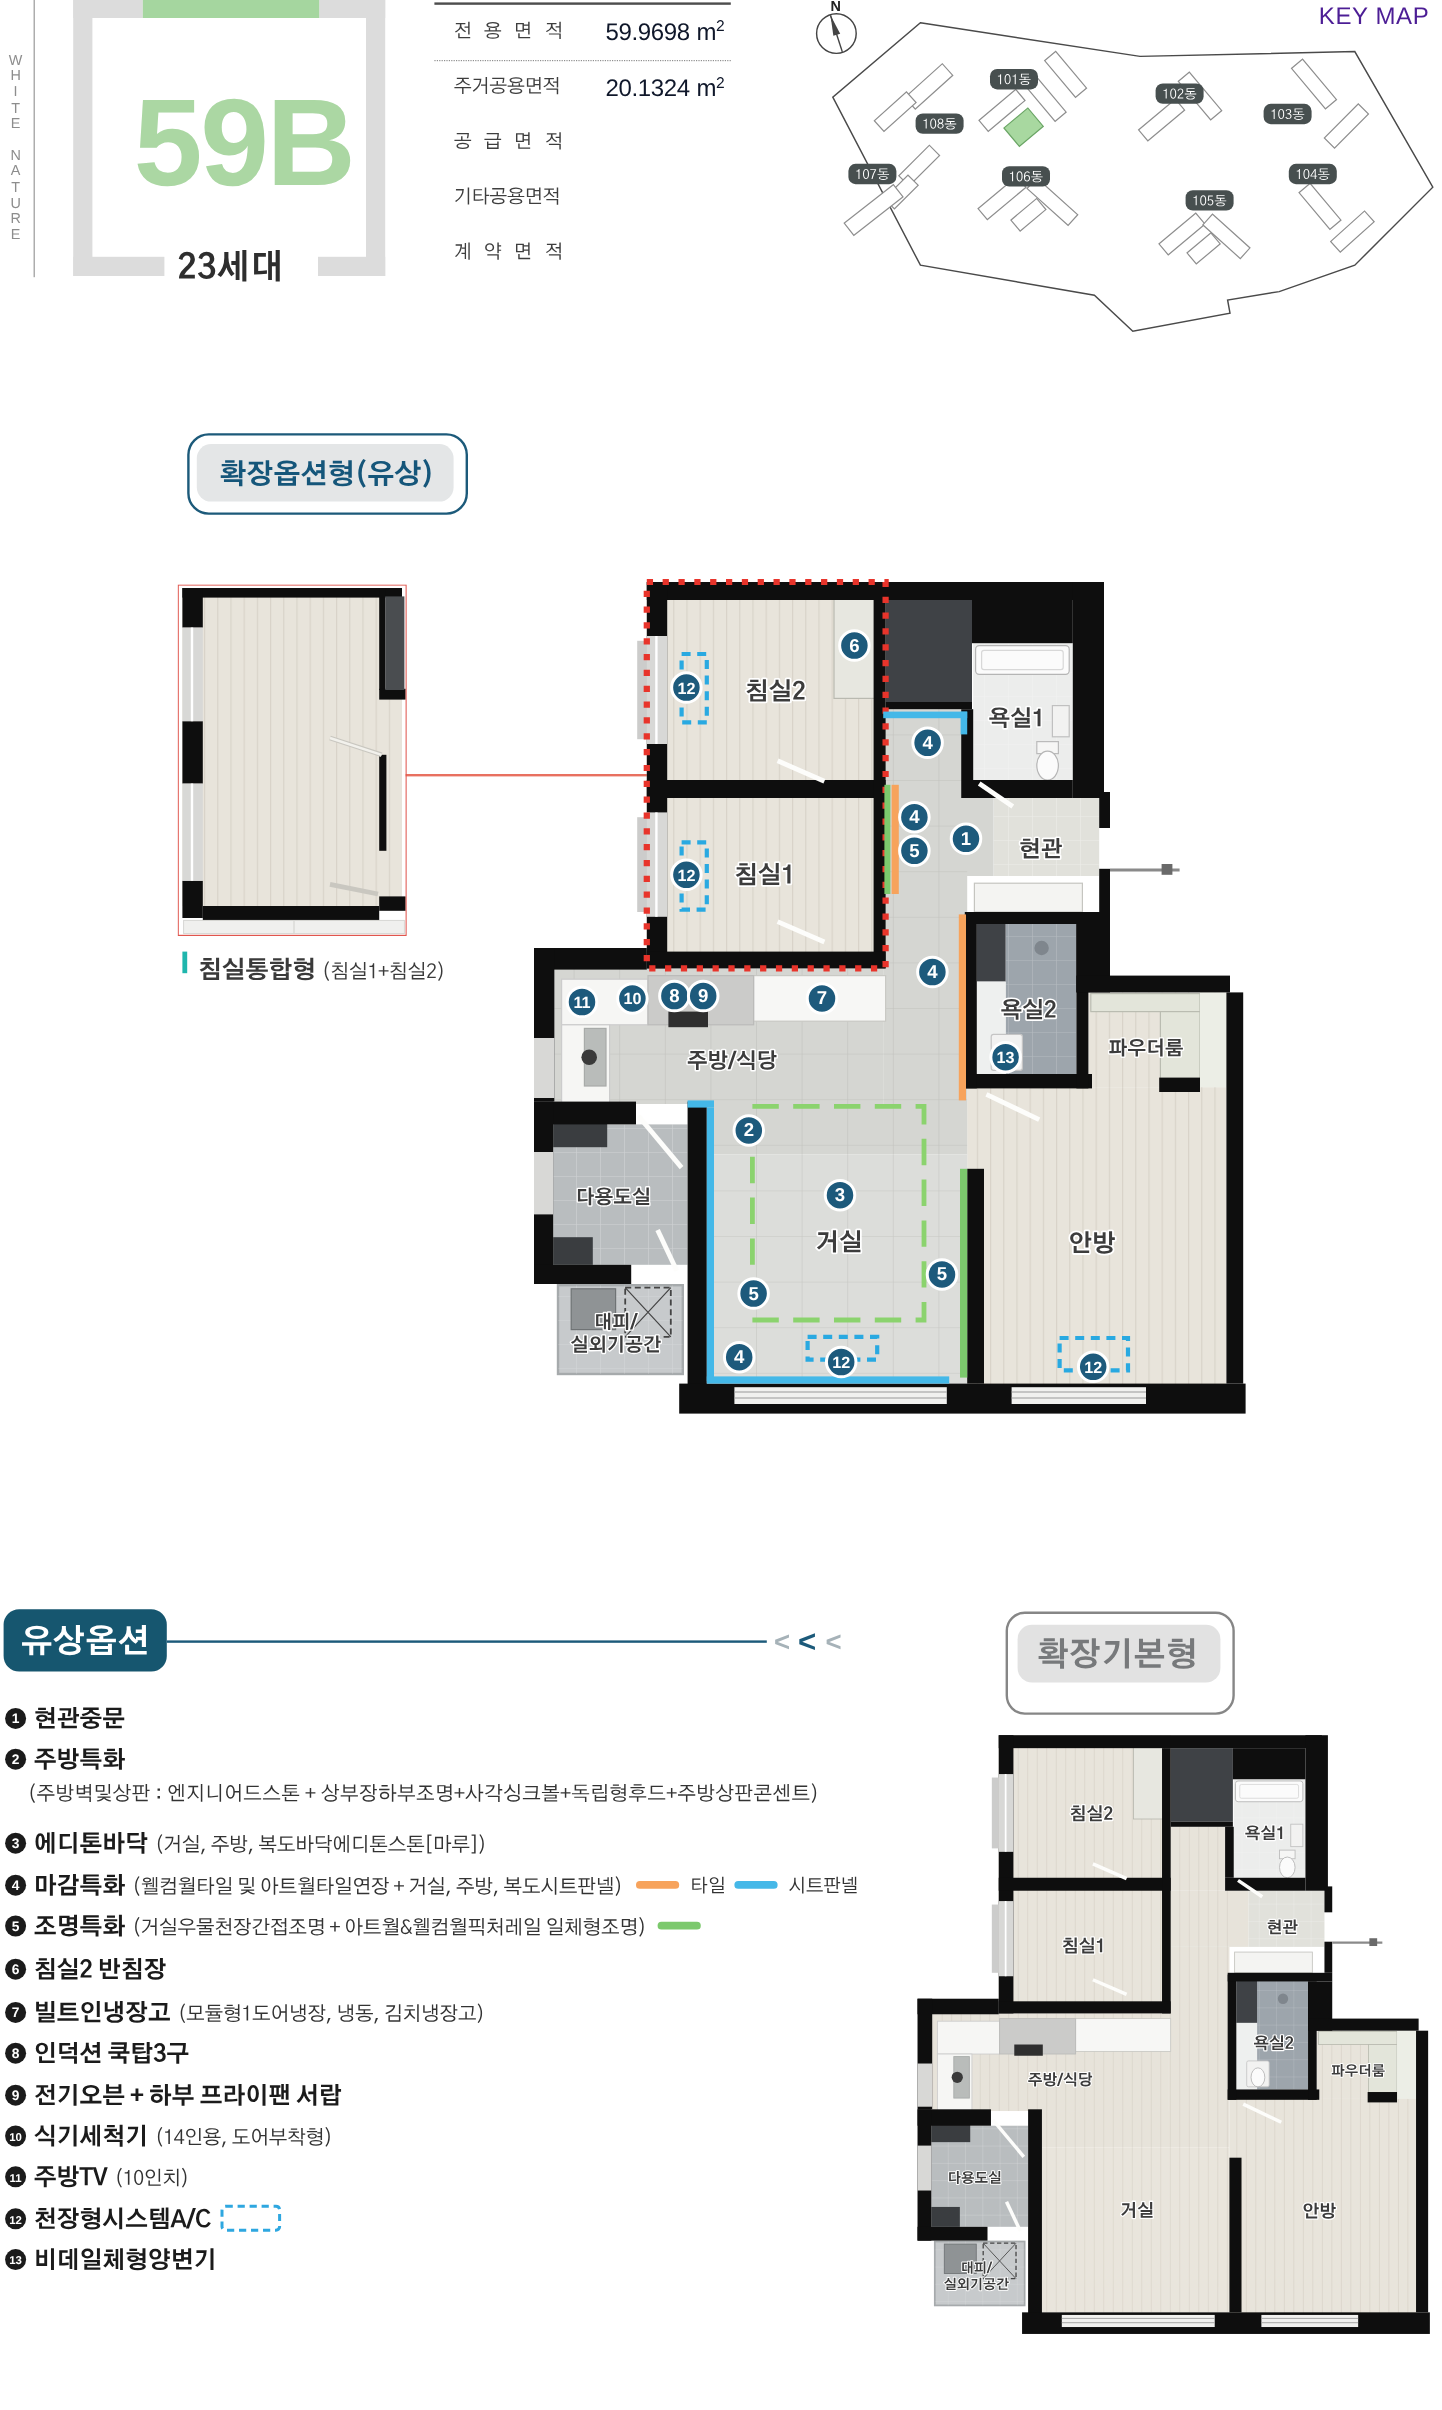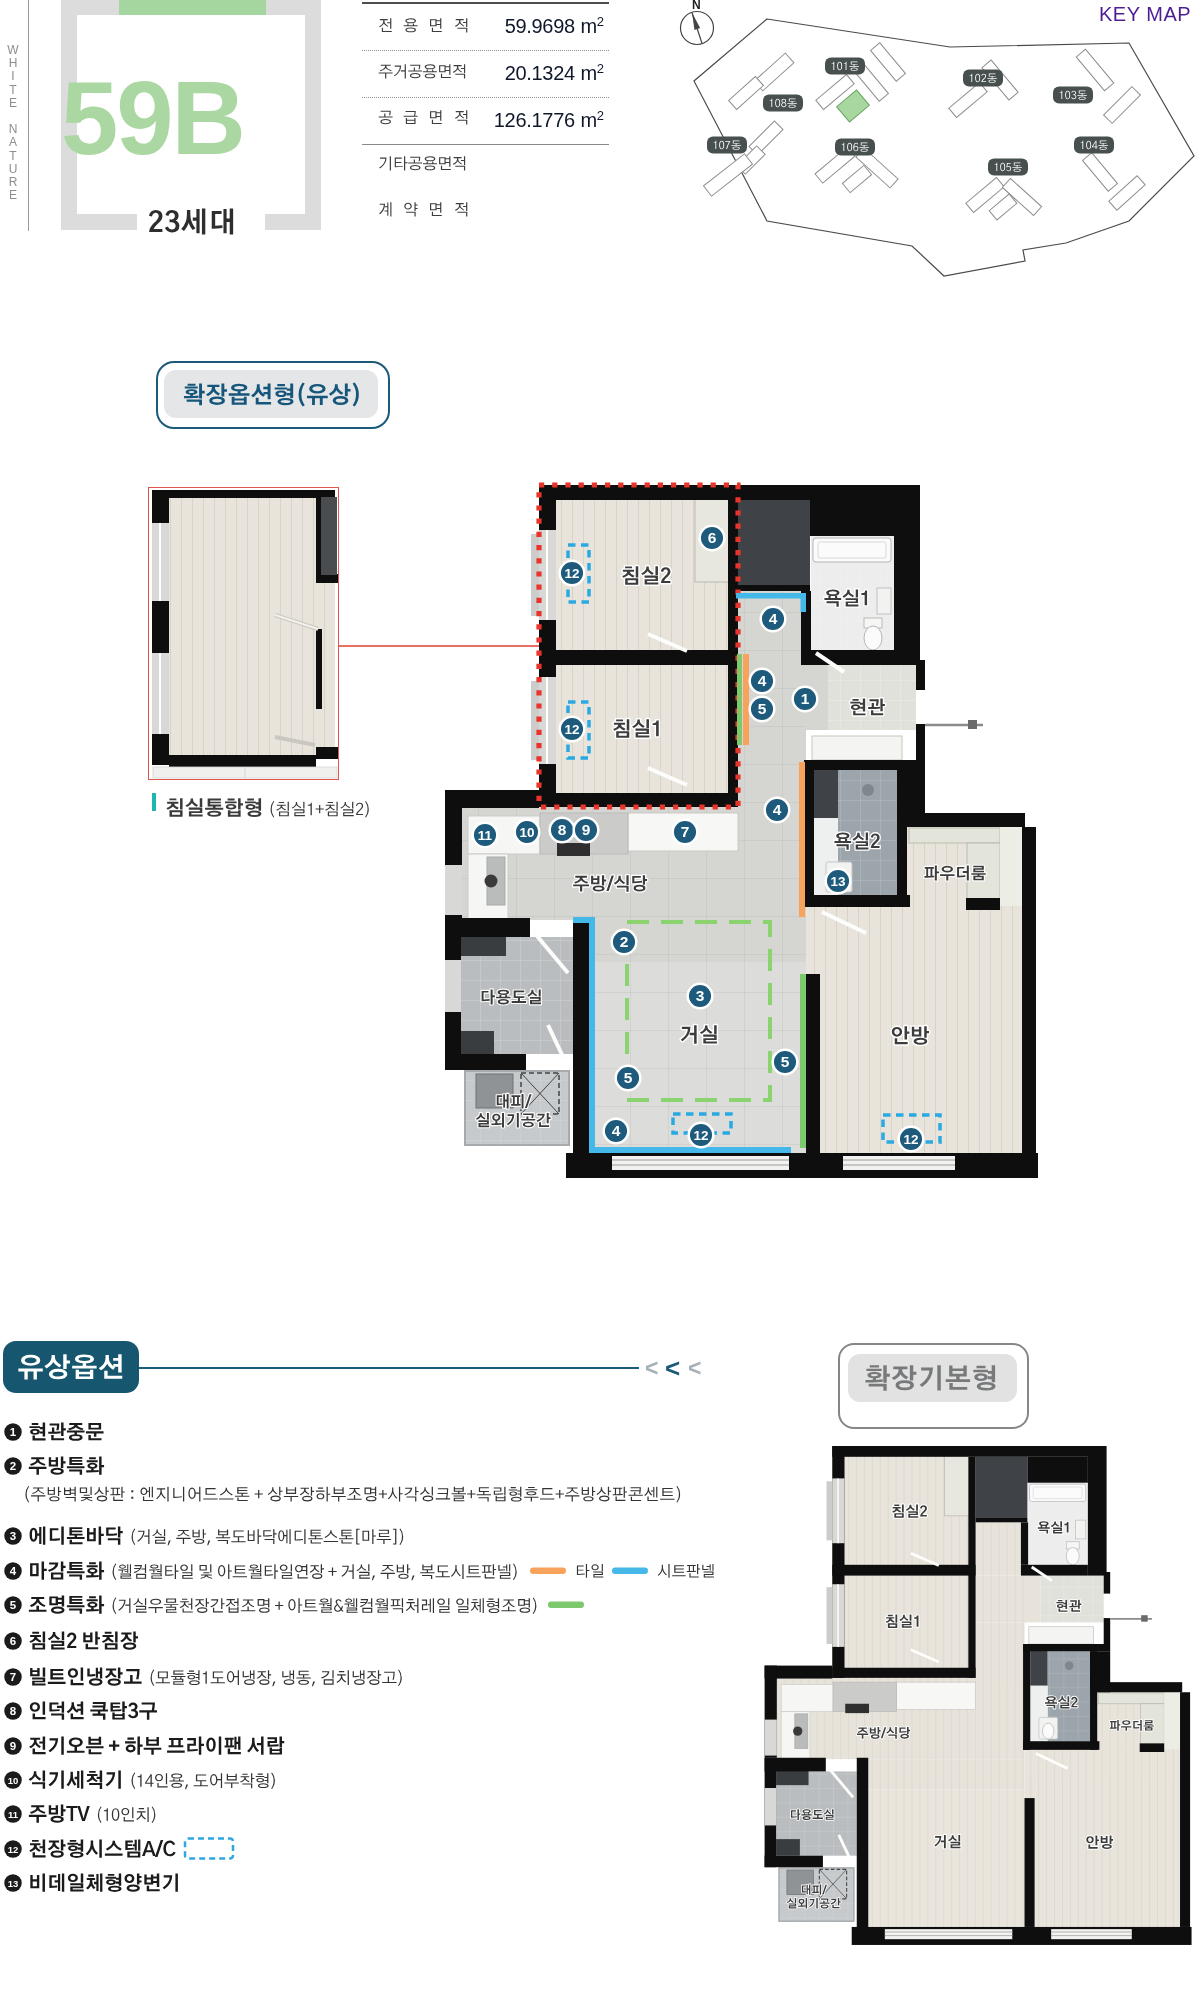--- a/index.html
+++ b/index.html
@@ -4,21 +4,21 @@
 <style>
   html,body{margin:0;padding:0;background:#fff;}
   #page{position:relative;width:1202px;height:2008px;background:#fff;overflow:hidden;
         font-family:"Liberation Sans",sans-serif;}
   .abs{position:absolute;}
   
   #wn{position:absolute;left:4px;top:44px;width:18px;color:#8d8d8d;font-size:12px;
       letter-spacing:0;text-align:center;line-height:13.2px;font-weight:400;}
   #wnline{position:absolute;left:28px;top:0;width:1px;height:231px;background:#9a9a9a;}
   .fr{position:absolute;background:#dcdcdc;}
-  #big59{position:absolute;left:61px;top:60px;width:284px;text-align:left;
+  #big59{position:absolute;left:61px;top:60px;width:284px;text-align:center;
          color:#abd7a3;font-size:103px;font-weight:bold;letter-spacing:-2px;}
   
   #atable{position:absolute;left:362px;top:2px;width:247px;}
   .arow{position:relative;height:46px;}
   .arow .vl{position:absolute;right:5px;top:10px;font-size:20px;color:#0f172a;font-weight:400;
             letter-spacing:-0.3px;}
   .vl sup{font-size:13px;vertical-align:7px;margin-left:0;letter-spacing:0;}
   .dotted{border-top:1.5px dotted #8f8f8f;text-align:center;}
   #atable .solidtop{border-top:2px solid #4d4d4d;}
   #atable .solidbot{border-bottom:1.5px solid #8a8a8a;}
@@ -64,23 +64,20 @@
   <div class="fr" style="left:61px;top:214px;width:76px;height:16px;"></div>
   <div class="fr" style="left:265px;top:214px;width:56px;height:16px;"></div>
   <div id="big59">59B</div>
 
   <div id="atable">
     <div class="arow solidtop">
         <span class="vl">59.9698<span style="letter-spacing:0"> </span>m<sup>2</sup></span>
       </div>
     <div class="arow dotted">
         <span class="vl">20.1324<span style="letter-spacing:0"> </span>m<sup>2</sup></span>
-      </div>
-    <div class="arow dotted solidbot">
-        <span class="vl">126.1776<span style="letter-spacing:0"> </span>m<sup>2</sup></span>
       </div>
   </div>
 
   <div id="keymaptxt">KEY MAP</div>
   <svg id="keymap" class="abs" style="left:660px;top:0;" width="542" height="300" viewBox="0 0 542 300">
     <polygon points="107,19 290,47 469,43 534,156 469,221 406,243 363,250 365,261 284,276 252,246 107,221 34,81" fill="#ffffff" stroke="#4a4a4a" stroke-width="1.2"></polygon>
     <g fill="#ffffff" stroke="#8e8e8e" stroke-width="1">
     <rect x="-20.0" y="-6.0" width="40" height="12" transform="translate(175,92) rotate(-40)"></rect>
     <rect x="-20.0" y="-6.0" width="40" height="12" transform="translate(211,82) rotate(50)"></rect>
     <rect x="-20.0" y="-6.0" width="40" height="12" transform="translate(228,62) rotate(50)"></rect>

